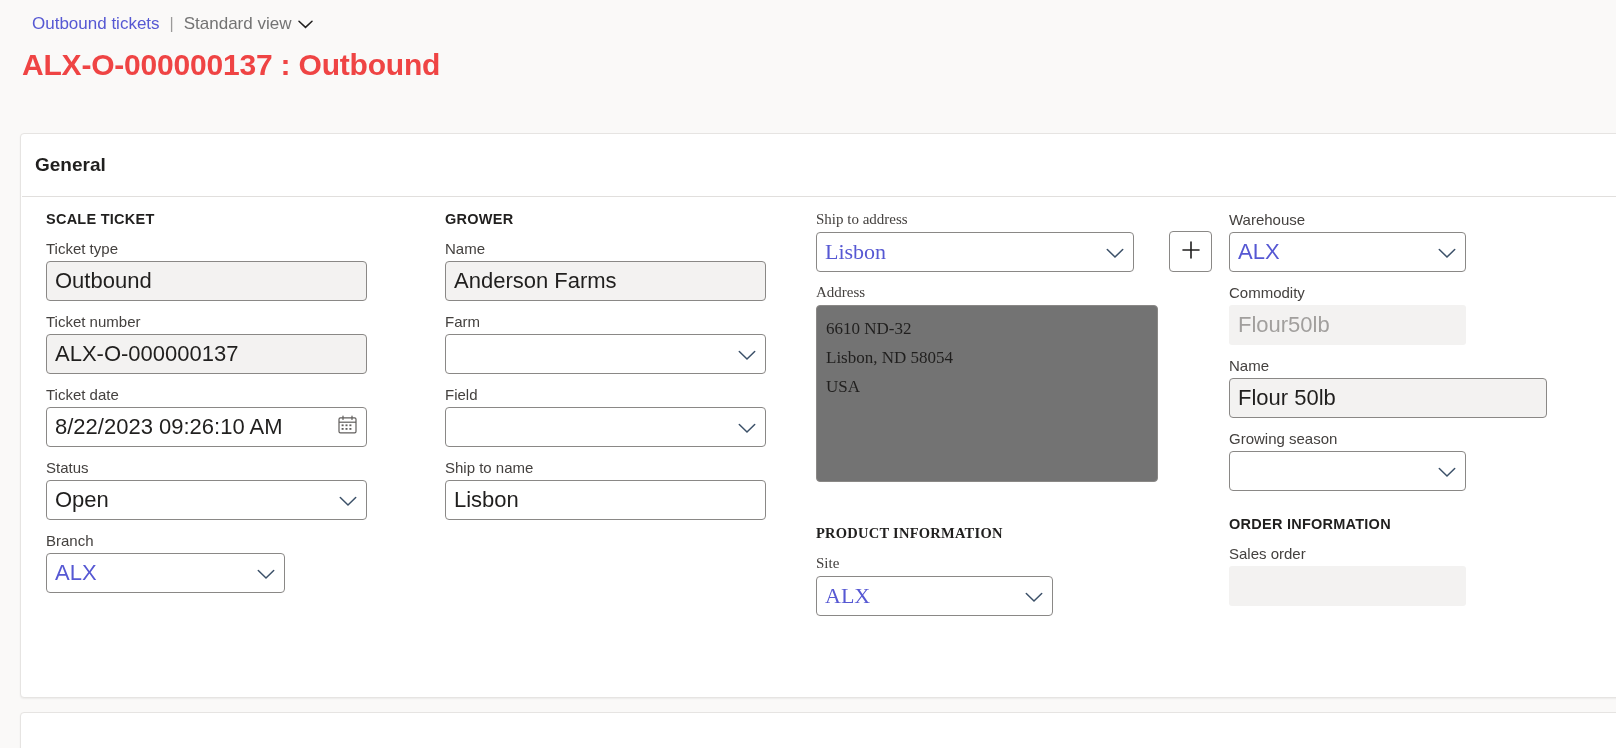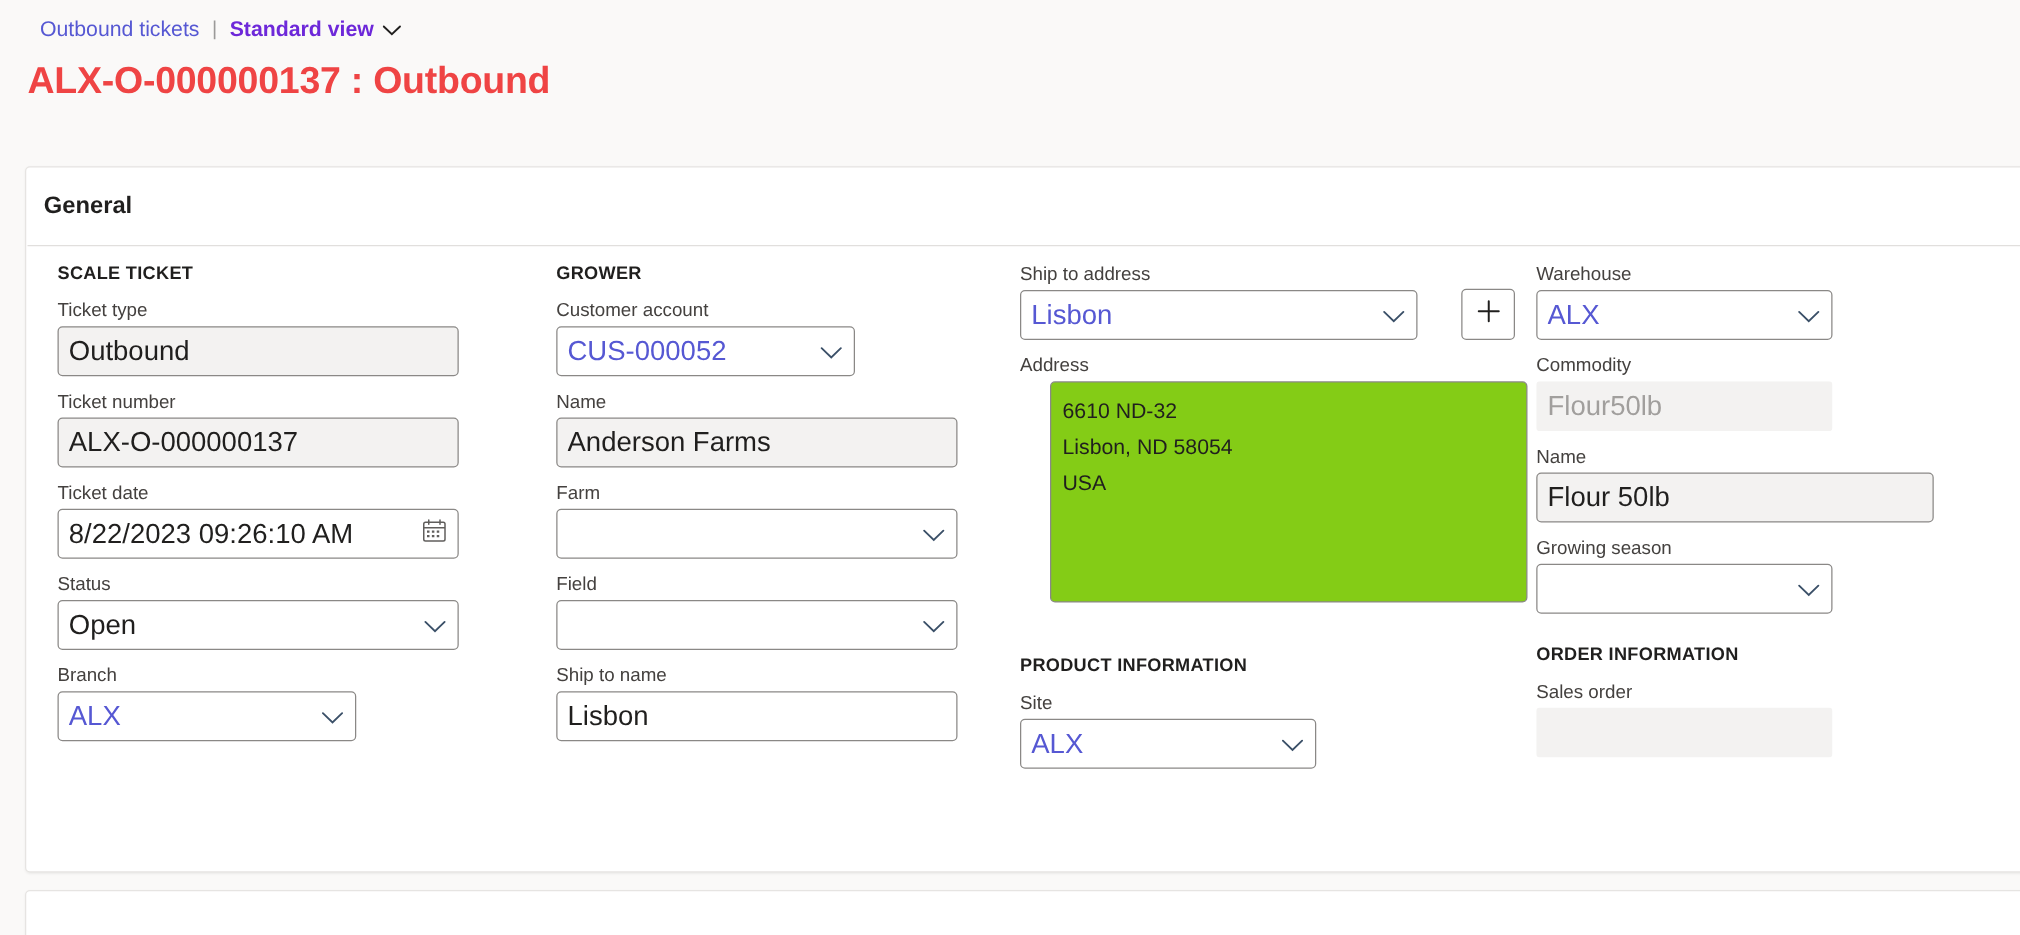--- a/index.html
+++ b/index.html
@@ -29,24 +29,23 @@
     white-space: nowrap;
   }
   .crumb-sep {
     color: #9b9a99;
     font-size: 16px;
   }
   .crumb-view {
     display: flex;
     align-items: center;
     gap: 7px;
-    color: #6d28d9;
+    color: #737373;
     cursor: pointer;
     white-space: nowrap;
-    font-weight: bold;
   }
   .chev-small { display: block; }
 
   
   .page-title {
     padding: 14px 0 0 22px;
     font-size: 30px;
     font-weight: 600;
     letter-spacing: -0.2px;
     color: #ef4444;
@@ -97,21 +96,21 @@
     position: relative;
     padding: 0;
     height: 500px;
   }
   .col {
     position: absolute;
     top: 14px;
   }
   .col-1 { left: 25px;   width: 340px; }
   .col-2 { left: 424px;  width: 340px; }
-  .col-3 { left: 795px;  width: 370px; }
+  .col-3 { left: 795px;  width: 370px; font-family: Liberation Serif, serif; }
   .col-4 { left: 1208px; width: 340px; }
 
   .section-title {
     font-size: 14.5px;
     font-weight: 700;
     letter-spacing: 0.25px;
     color: #201f1e;
     text-transform: uppercase;
     margin-bottom: 13px;
     white-space: nowrap;
@@ -170,33 +169,32 @@
   }
   .w-237   { width: 239px; }
   .w-320   { width: 321px; }
   .w-236   { width: 237px; }
   .w-col3  { width: 318px; }
   .w-col4  { width: 237px; }
   .w-name4 { width: 318px; }
 
   
   .addr {
-    width: 382px;
+    width: 342px;
     height: 177px;
-    background: #84cc16;
+    background: #737373;
     border: 1px solid #8a8886;
     border-radius: 4px;
     padding: 8px 9px;
     font-size: 17px;
     line-height: 29px;
     color: #201f1e;
     white-space: pre-line;
     overflow: hidden;
     cursor: text;
-    margin-left: 24px;
   }
 
   
   .plus-btn {
     position: absolute;
     left: 1148px;
     top: 34px;
     width: 43px;
     height: 41px;
     border: 1px solid #8a8886;
@@ -295,31 +293,20 @@
               <path d="M1.3 1.5 L9 9 L16.7 1.5" stroke="#3b5068" stroke-width="1.5" fill="none" stroke-linecap="round"></path>
             </svg>
           </span>
         </div>
       </div>
     </div>
 
     <div class="col col-2">
       <div class="section-title">GROWER</div>
 
-      <div class="field">
-        <div class="field-label">Customer account</div>
-        <div class="ctl combo w-237">
-          <span class="val blue">CUS-000052</span>
-          <span class="chev">
-            <svg width="18" height="11" viewBox="0 0 18 11" fill="none">
-              <path d="M1.3 1.5 L9 9 L16.7 1.5" stroke="#3b5068" stroke-width="1.5" fill="none" stroke-linecap="round"></path>
-            </svg>
-          </span>
-        </div>
-      </div>
 
       <div class="field">
         <div class="field-label">Name</div>
         <div class="ctl readonly w-320">
           <span class="val">Anderson Farms</span>
         </div>
       </div>
 
       <div class="field">
         <div class="field-label">Farm</div>

